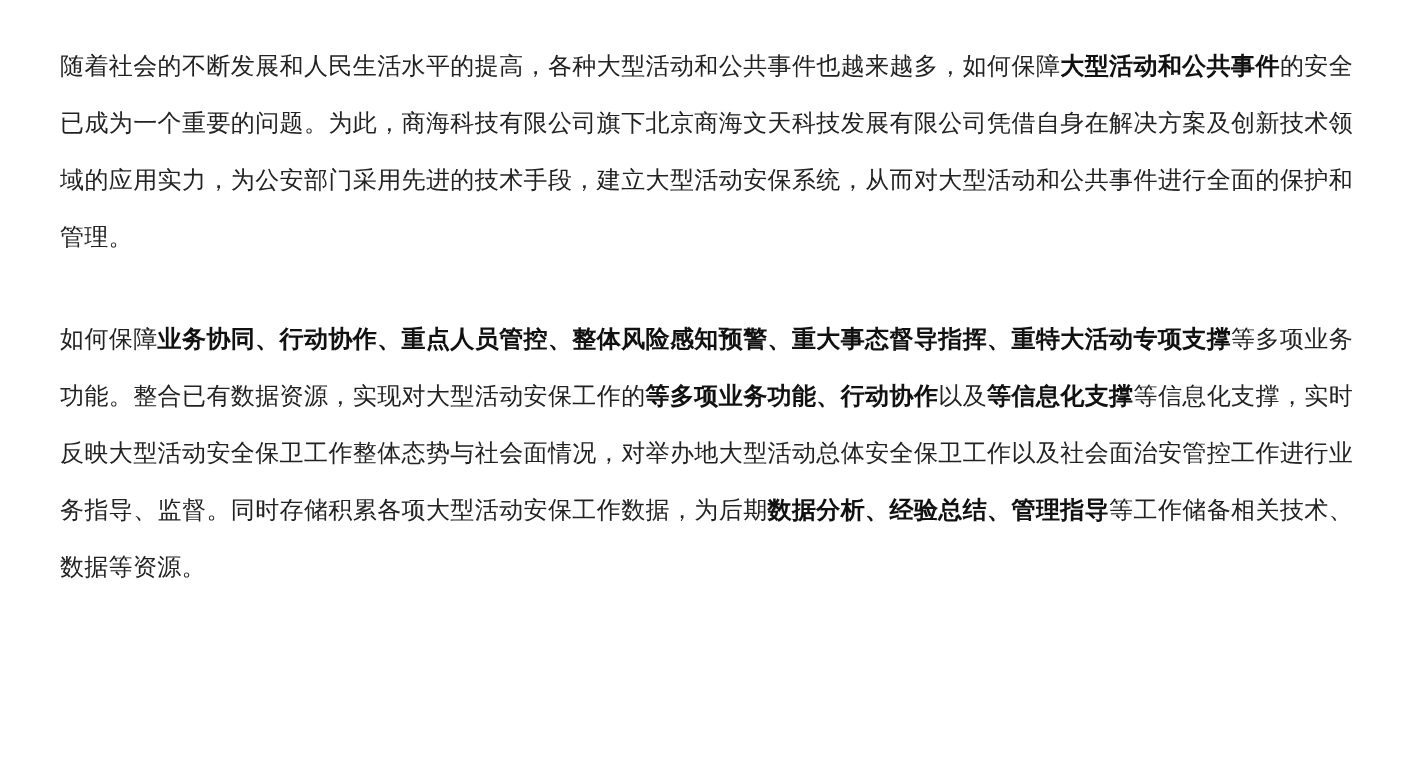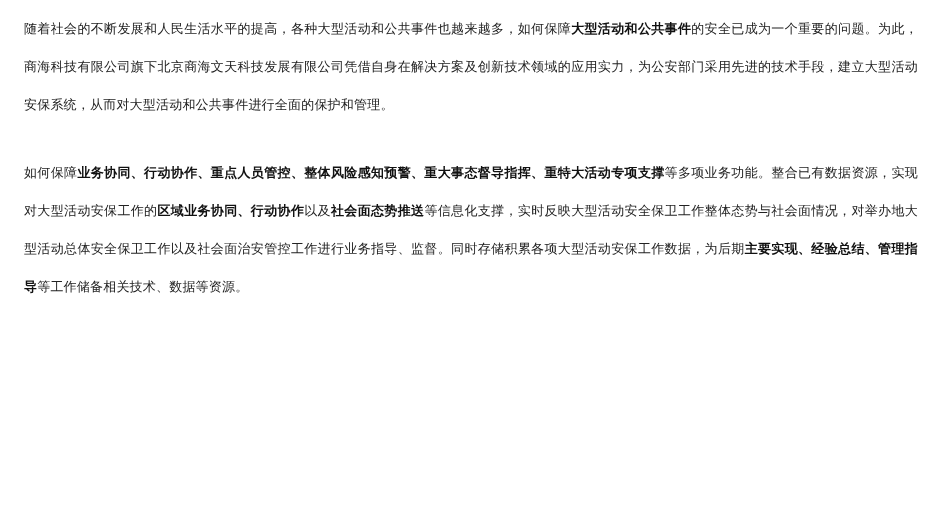--- a/index.html
+++ b/index.html
@@ -13,39 +13,39 @@
     font-family: "Liberation Sans", "DejaVu Sans", sans-serif;
     color: #1f1f1f;
     overflow: hidden;
   }
   .doc {
     box-sizing: border-box;
     width: 942px;
     padding: 10px 24px 0 24px;
   }
   .para {
-    font-size: 13px;
+    font-size: 16px;
     line-height: 38px;
     letter-spacing: 0.2px;
     text-align: justify;
     text-justify: inter-ideograph;
-    margin: 0;
+    margin: 16px;
     color: #222222;
   }
   .para + .para {
     margin-top: 30px;
   }
   .b {
     font-weight: bold;
     color: #111111;
   }
 </style>
 </head>
 <body>
 
 <div class="doc">
   <p class="para">
     <span>随着社会的不断发展和人民生活水平的提高，各种大型活动和公共事件也越来越多，如何保障</span><span class="b">大型活动和公共事件</span><span>的安全已成为一个重要的问题。为此，商海科技有限公司旗下北京商海文天科技发展有限公司凭借自身在解决方案及创新技术领域的应用实力，为公安部门采用先进的技术手段，建立大型活动安保系统，从而对大型活动和公共事件进行全面的保护和管理。</span>
   </p>
   <p class="para">
-    <span>如何保障</span><span class="b">业务协同、行动协作、重点人员管控、整体风险感知预警、重大事态督导指挥、重特大活动专项支撑</span><span>等多项业务功能。整合已有数据资源，实现对大型活动安保工作的</span><span class="b">区域业务协同、行动协作</span><span>以及</span><span class="b">社会面态势推送</span><span>等信息化支撑，实时反映大型活动安全保卫工作整体态势与社会面情况，对举办地大型活动总体安全保卫工作以及社会面治安管控工作进行业务指导、监督。同时存储积累各项大型活动安保工作数据，为后期</span><span class="b">主要实现、经验总结、管理指导</span><span>等工作储备相关技术、数据等资源。</span>
+    <span>如何保障</span><span class="b">业务协同、行动协作、重点人员管控、整体风险感知预警、重大事态督导指挥、重特大活动专项支撑</span><span>等多项业务功能。整合已有数据资源，实现对大型活动安保工作的</span><span class="b">等多项业务功能、行动协作</span><span>以及</span><span class="b">等信息化支撑</span><span>等信息化支撑，实时反映大型活动安全保卫工作整体态势与社会面情况，对举办地大型活动总体安全保卫工作以及社会面治安管控工作进行业务指导、监督。同时存储积累各项大型活动安保工作数据，为后期</span><span class="b">数据分析、经验总结、管理指导</span><span>等工作储备相关技术、数据等资源。</span>
   </p>
 </div>
 
 </body></html>

